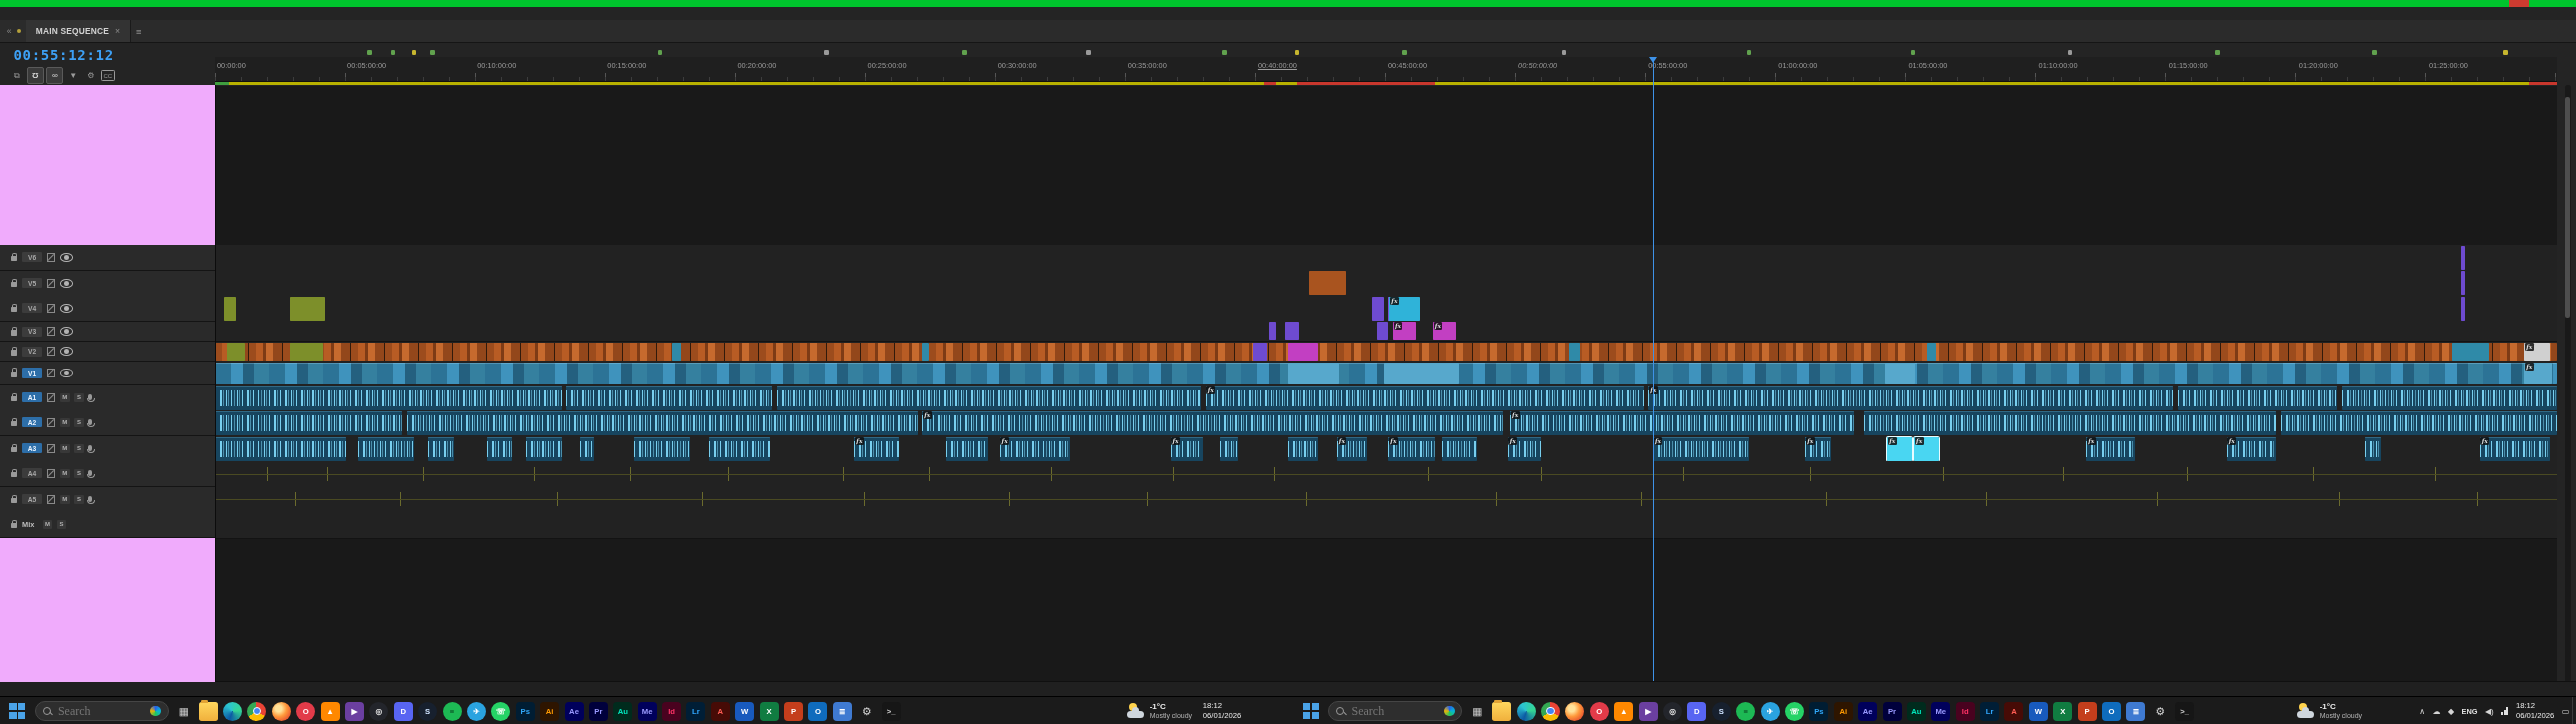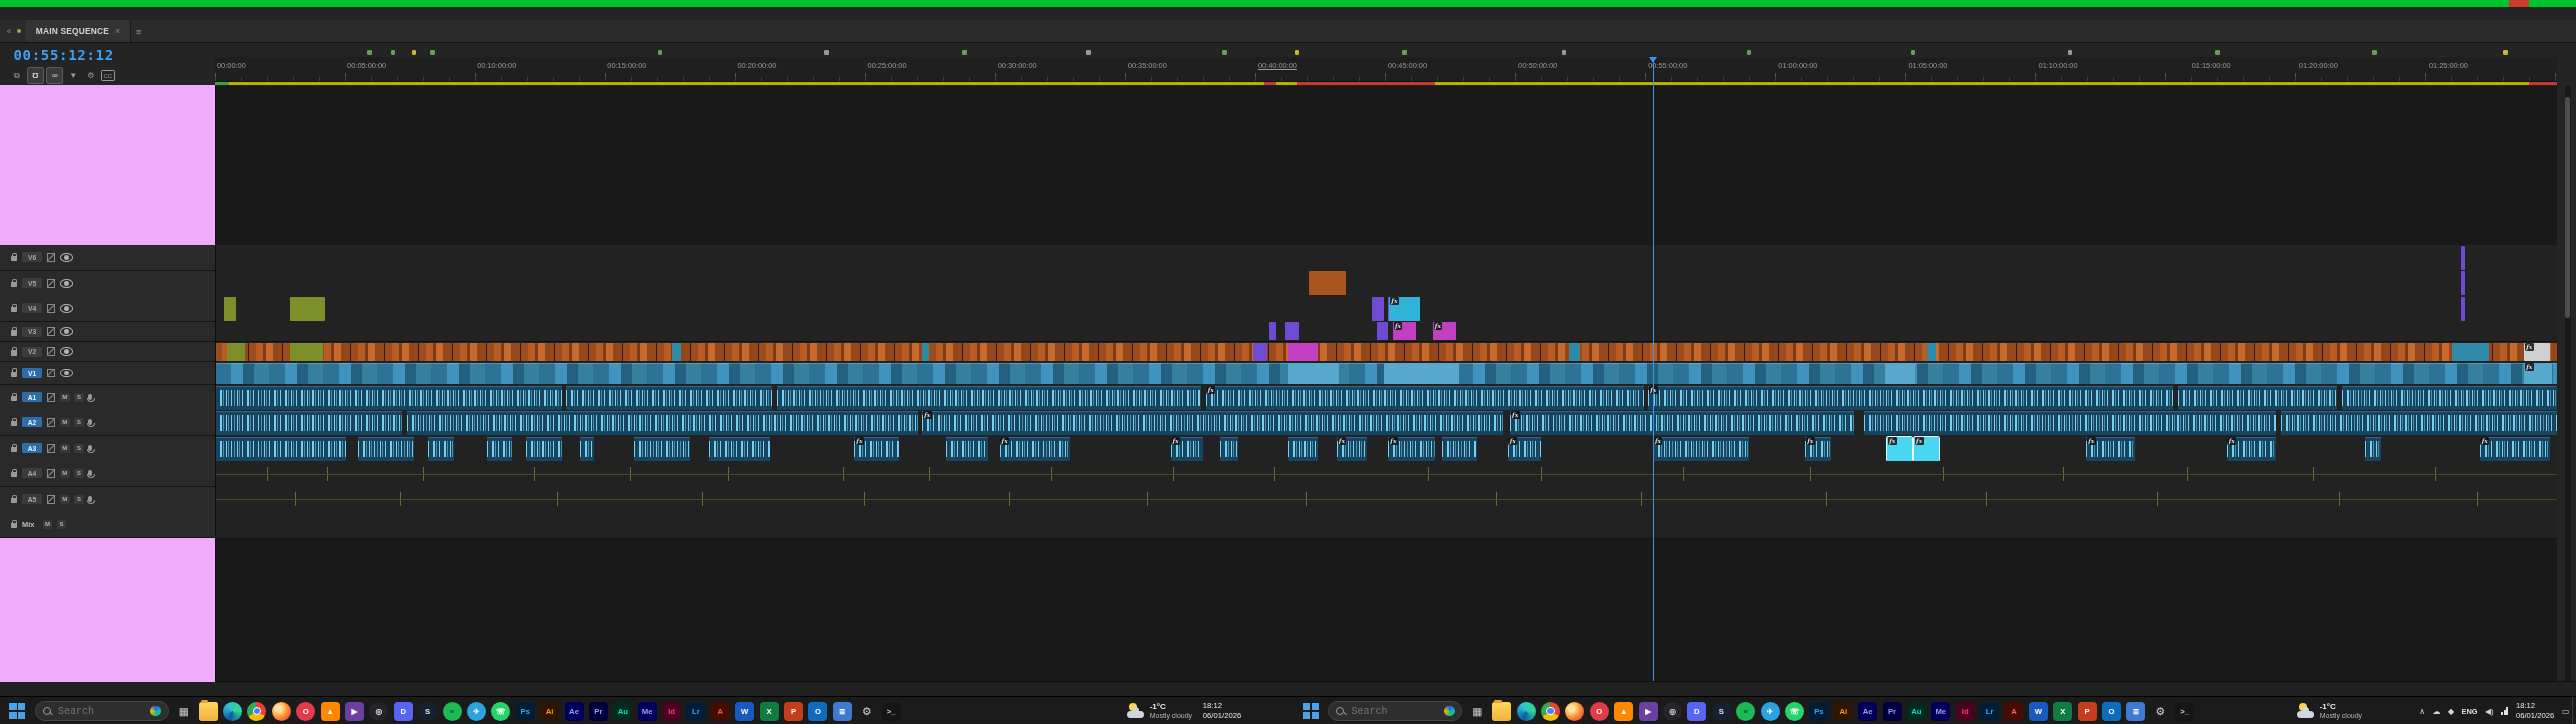--- a/index.html
+++ b/index.html
@@ -101,22 +101,22 @@
   #vscroll .thumb{position:absolute;left:0.7px;right:0.7px;top:12px;height:221px;background:#4e4e4e;border-radius:2px;}
   #panel-bottom{position:absolute;left:0;right:0;bottom:28px;height:14.8px;background:#202020;border-top:0.7px solid #101010;}
 
   
   #taskbar{position:absolute;left:0;right:0;bottom:0;height:28px;background:#1b1b1b;border-top:0.7px solid #000;z-index:10;}
   .tb-group{position:absolute;top:0;bottom:0;display:flex;align-items:center;gap:5.4px;}
   .winlogo{display:grid;grid-template-columns:7.4px 7.4px;grid-template-rows:7.4px 7.4px;gap:1.3px;margin:0 4px;}
   .winlogo i{background:#4aa3e8;}
   .search-pill{width:134px;height:20px;border-radius:10px;background:#2e2e2e;border:0.7px solid #454545;
                display:flex;align-items:center;gap:5.4px;padding:0 6.7px;box-sizing:border-box;}
-  .search-pill input{flex:1;background:transparent;border:none;outline:none;color:#c5c5c5;font-size:10px;
-                     font-family:Liberation Mono, monospace;min-width:0;}
+  .search-pill input{flex:1;background:transparent;border:none;outline:none;color:#c5c5c5;font-size:12px;
+                     font-family:Liberation Serif, serif;min-width:0;}
   .mag{width:6px;height:6px;border:1.3px solid #9a9a9a;border-radius:50%;position:relative;flex:0 0 auto;}
   .mag::after{content:"";position:absolute;width:4px;height:1.3px;background:#9a9a9a;transform:rotate(45deg);right:-3.4px;bottom:-0.7px;}
   .pill-end{width:10.7px;height:10.7px;border-radius:50%;flex:0 0 auto;
             background:conic-gradient(#2563eb,#06b6d4,#22c55e,#eab308,#2563eb);}
   .app{width:19px;height:19px;border-radius:4px;display:flex;align-items:center;justify-content:center;
        font-weight:bold;font-size:7.7px;flex:0 0 auto;letter-spacing:0;}
   .k-plain{background:transparent;font-size:10.7px;font-weight:normal;}
   .k-circle{border-radius:50%;}
   .k-chrome{border-radius:50%;background:conic-gradient(#ea4335 0 33%,#fbbc05 33% 66%,#34a853 66% 100%);position:relative;}
   .k-chrome::after{content:"";position:absolute;inset:5.4px;background:#4285f4;border:1.3px solid #fff;border-radius:50%;}
@@ -285,21 +285,21 @@
         <span class="rlabel" style="left: 27.7778%;">00:25:00:00</span>
         <span class="rlabel" style="left: 33.3333%;">00:30:00:00</span>
         <span class="rlabel" style="left: 38.8889%;">00:35:00:00</span>
         <span class="rlabel" style="left: 44.4444%; text-decoration: underline;">00:40:00:00</span>
         <span class="rlabel" style="left: 50%;">00:45:00:00</span>
         <span class="rlabel" style="left: 55.5556%; font-style: italic;">00:50:00:00</span>
         <span class="rlabel" style="left: 61.1111%;">00:55:00:00</span>
         <span class="rlabel" style="left: 66.6667%;">01:00:00:00</span>
         <span class="rlabel" style="left: 72.2222%;">01:05:00:00</span>
         <span class="rlabel" style="left: 77.7778%;">01:10:00:00</span>
-        <span class="rlabel" style="left: 83.3333%; margin-left: 23px;">01:15:00:00</span>
+        <span class="rlabel" style="left: 83.3333%;">01:15:00:00</span>
         <span class="rlabel" style="left: 88.8889%;">01:20:00:00</span>
         <span class="rlabel" style="left: 94.4444%;">01:25:00:00</span>
       </div>
     </div>
   <div id="renderbar">
       <div class="seg" style="left: 0%; width: 0.6%; background: rgb(63, 158, 63);"></div>
       <div class="seg" style="left: 44.8%; width: 0.5%; background: rgb(200, 55, 45);"></div>
       <div class="seg" style="left: 46.2%; width: 5.9%; background: rgb(200, 55, 45);"></div>
       <div class="seg" style="left: 98.8%; width: 1.2%; background: rgb(200, 55, 45);"></div>
     </div>

